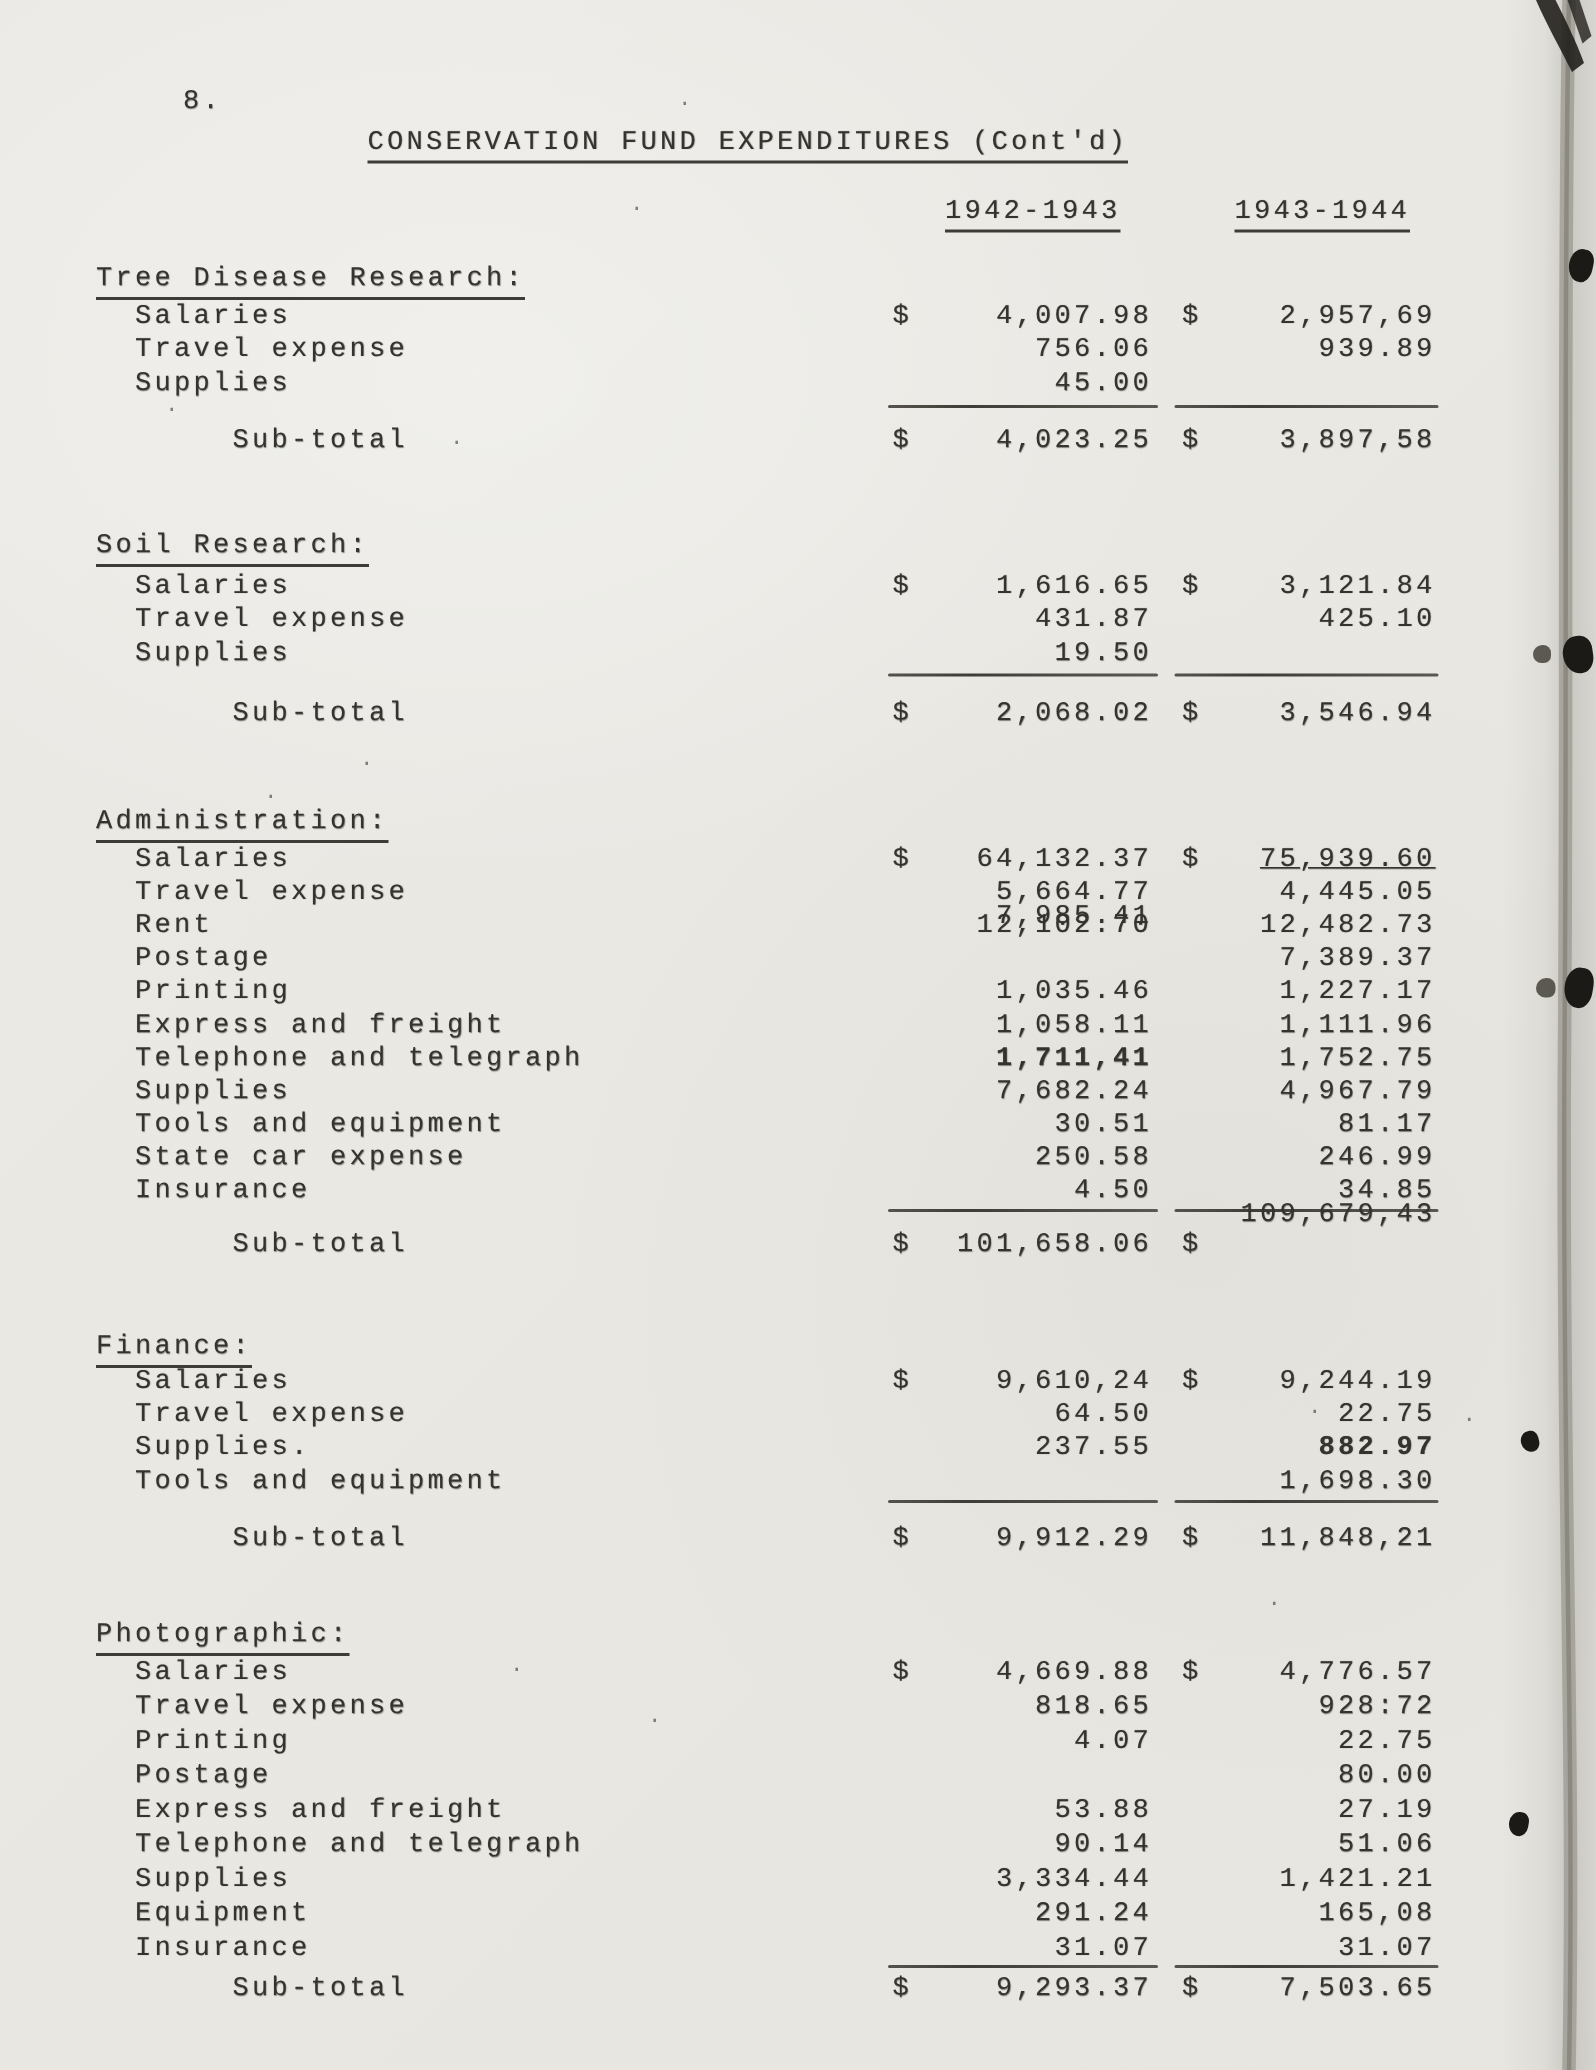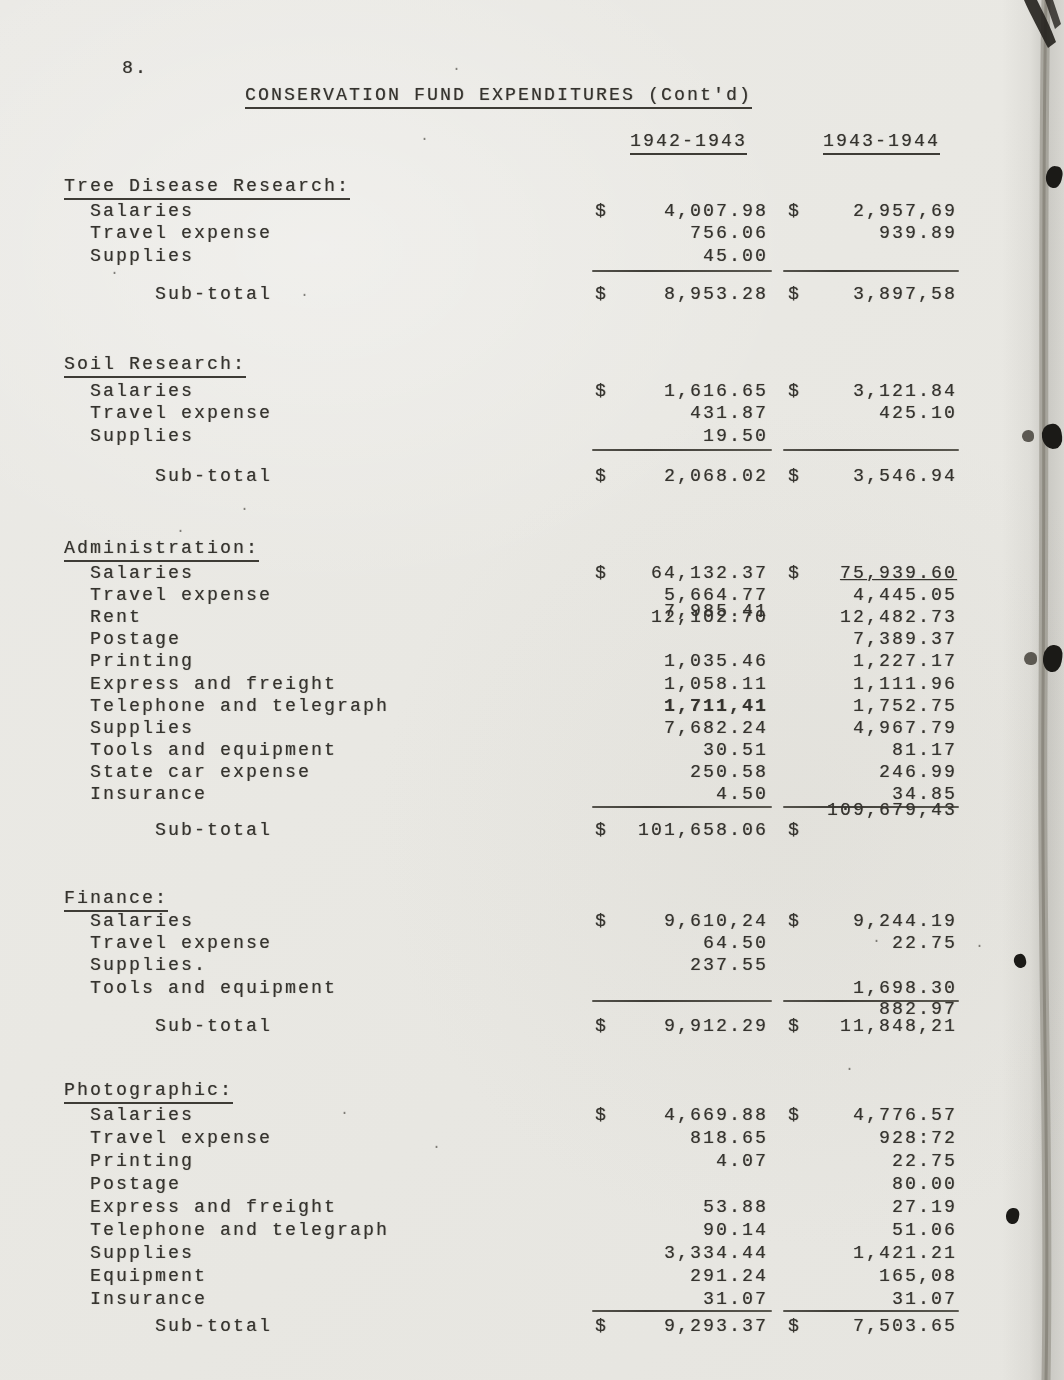--- a/index.html
+++ b/index.html
@@ -53,21 +53,21 @@
       <div class="ink val" style="top: 201px; left: 791px; width: 166px;">2,957,69</div>
       <div class="ink lbl" style="top: 223px; left: 90px;">Travel expense</div>
       <div class="ink val" style="top: 223px; left: 598px; width: 170px;">756.06</div>
       <div class="ink val" style="top: 223px; left: 791px; width: 166px;">939.89</div>
       <div class="ink lbl" style="top: 246px; left: 90px;">Supplies</div>
       <div class="ink val" style="top: 246px; left: 598px; width: 170px;">45.00</div>
       <div class="rule" style="top: 270px; left: 592px; width: 180px;"></div>
       <div class="rule" style="top: 270px; left: 783px; width: 176px;"></div>
       <div class="ink lbl" style="top: 284px; left: 155px;">Sub-total</div>
       <div class="ink " style="top: 284px; left: 595px;">$</div>
-      <div class="ink val" style="top: 284px; left: 598px; width: 170px;">8,953.28</div>
+      <div class="ink val" style="top: 284px; left: 598px; width: 170px;">4,023.25</div>
       <div class="ink " style="top: 284px; left: 788px;">$</div>
       <div class="ink val" style="top: 284px; left: 791px; width: 166px;">3,897,58</div>
       <div class="ink u" style="top: 354px; left: 64px;">Soil Research:</div>
       <div class="ink lbl" style="top: 381px; left: 90px;">Salaries</div>
       <div class="ink " style="top: 381px; left: 595px;">$</div>
       <div class="ink val" style="top: 381px; left: 598px; width: 170px;">1,616.65</div>
       <div class="ink " style="top: 381px; left: 788px;">$</div>
       <div class="ink val" style="top: 381px; left: 791px; width: 166px;">3,121.84</div>
       <div class="ink lbl" style="top: 403px; left: 90px;">Travel expense</div>
       <div class="ink val" style="top: 403px; left: 598px; width: 170px;">431.87</div>
@@ -128,21 +128,21 @@
       <div class="ink lbl" style="top: 911px; left: 90px;">Salaries</div>
       <div class="ink " style="top: 911px; left: 595px;">$</div>
       <div class="ink val" style="top: 911px; left: 598px; width: 170px; text-align: right;">9,610,24</div>
       <div class="ink " style="top: 911px; left: 788px;">$</div>
       <div class="ink val" style="top: 911px; left: 791px; width: 166px;">9,244.19</div>
       <div class="ink lbl" style="top: 933px; left: 90px;">Travel expense</div>
       <div class="ink val" style="top: 933px; left: 598px; width: 170px;">64.50</div>
       <div class="ink val" style="top: 933px; left: 791px; width: 166px;">22.75</div>
       <div class="ink lbl" style="top: 955px; left: 90px;">Supplies.</div>
       <div class="ink val" style="top: 955px; left: 598px; width: 170px;">237.55</div>
-      <div class="ink val" style="top: 999px; left: 791px; width: 166px;">882.97</div>
+      <div class="ink val" style="top: 955px; left: 791px; width: 166px; font-weight: bold;">882.97</div>
       <div class="ink lbl" style="top: 978px; left: 90px;">Tools and equipment</div>
       <div class="ink val" style="top: 978px; left: 791px; width: 166px;">1,698.30</div>
       <div class="rule" style="top: 1000px; left: 592px; width: 180px;"></div>
       <div class="rule" style="top: 1000px; left: 783px; width: 176px;"></div>
       <div class="ink lbl" style="top: 1016px; left: 155px;">Sub-total</div>
       <div class="ink " style="top: 1016px; left: 595px;">$</div>
       <div class="ink val" style="top: 1016px; left: 598px; width: 170px;">9,912.29</div>
       <div class="ink " style="top: 1016px; left: 788px;">$</div>
       <div class="ink val" style="top: 1016px; left: 791px; width: 166px;">11,848,21</div>
       <div class="ink u" style="top: 1080px; left: 64px;">Photographic:</div>

